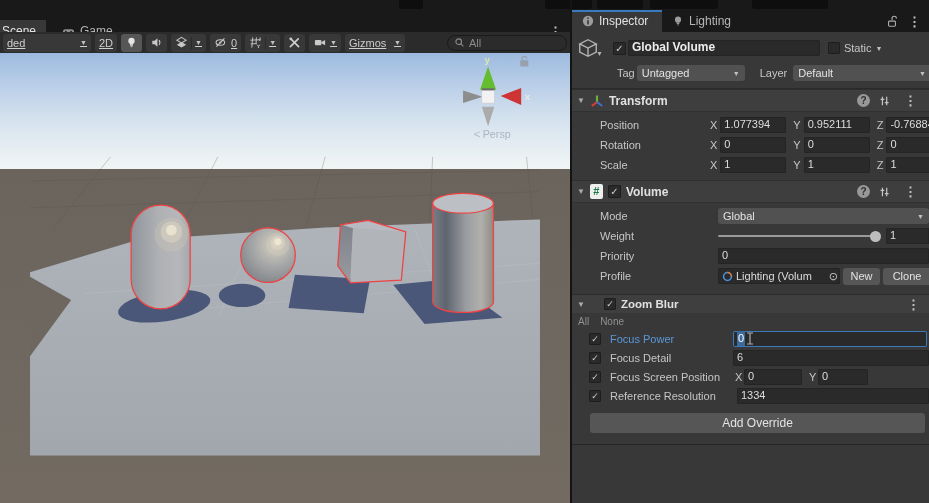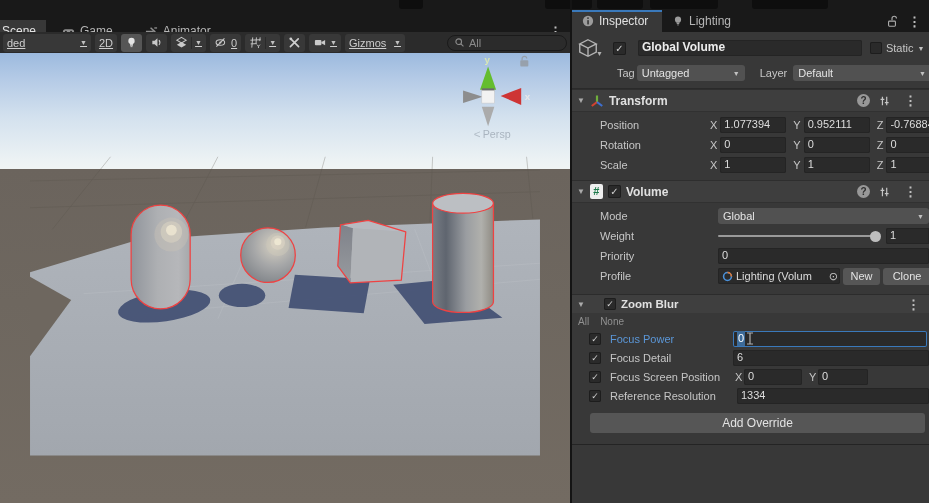--- a/index.html
+++ b/index.html
@@ -111,27 +111,20 @@
       <div class="tab active" style="padding-left:2px;min-width:44px;">
         <span>Scene</span>
       </div>
       <div class="tab" style="margin-left:6px;">
         <svg class="ic" width="13" height="13" viewBox="0 0 14 14">
           <rect x="1" y="4.5" width="12" height="5.5" rx="2.7" fill="#8f8f8f"></rect>
           <circle cx="4.2" cy="7.2" r="1.1" fill="#262626"></circle>
             <circle cx="9.8" cy="7.2" r="1.1" fill="#262626"></circle>
         </svg>
         <span>Game</span>
-      </div>
-      <div class="tab" style="margin-left:12px;">
-        <svg class="ic" width="13" height="13" viewBox="0 0 14 14">
-          <path d="M1,7 L9,7 M6,3 L10.5,7 L6,11" stroke="#8f8f8f" stroke-width="1.6" fill="none"></path>
-          <path d="M10,3.2 L13,3.2" stroke="#8f8f8f" stroke-width="1.4"></path>
-        </svg>
-        <span>Animator</span>
       </div>
       <div class="kebab" style="margin-left:auto;margin-right:4px;align-self:center;">⋮</div>
     </div>
 
     <div id="scene-toolbar">
       <div class="tbtn" style="width:88px;">
         <span>ded</span>
         <span class="arr" style="margin-left:auto;">▼</span>
       </div>
       <div class="tbtn">
@@ -339,21 +332,21 @@
     <div id="insp-body">
 
       <div class="go-header">
         <div class="row" style="height:22px;padding:0 4px;">
           <svg class="ic" width="24" height="22" viewBox="0 0 16 16">
             <polygon points="8,2 14,5 8,8 2,5" fill="none" stroke="#b4b4b4" stroke-width="1"></polygon>
             <path d="M2,5 V11 L8,14 L14,11 V5 M8,8 V14" fill="none" stroke="#b4b4b4" stroke-width="1"></path>
           </svg>
           <span class="mini-arr" style="margin:10px 0 0 -4px;color:#b0b0b0;">▼</span>
           <span class="chk" style="margin-left:10px;">✓</span>
-          <div class="fld" id="name-field" style="margin-left:12px;width:224px;">Global Volume</div>
+          <div class="fld" id="name-field" style="margin-left:2px;width:192px;">Global Volume</div>
           <span class="chk" style="margin-left:8px;width:12px;height:12px;"></span>
           <span class="lbl" style="margin-left:4px;">Static</span>
           <span class="mini-arr" style="margin-left:4px;color:#c0c0c0;">▼</span>
         </div>
         <div class="row" style="height:18px;margin-top:5px;padding-left:45px;">
           <span class="lbl">Tag</span>
           <div class="dd" style="margin-left:2px;width:108px;gap:26px;">
             <span>Untagged</span>
             <span class="arr">▼</span>
           </div>

